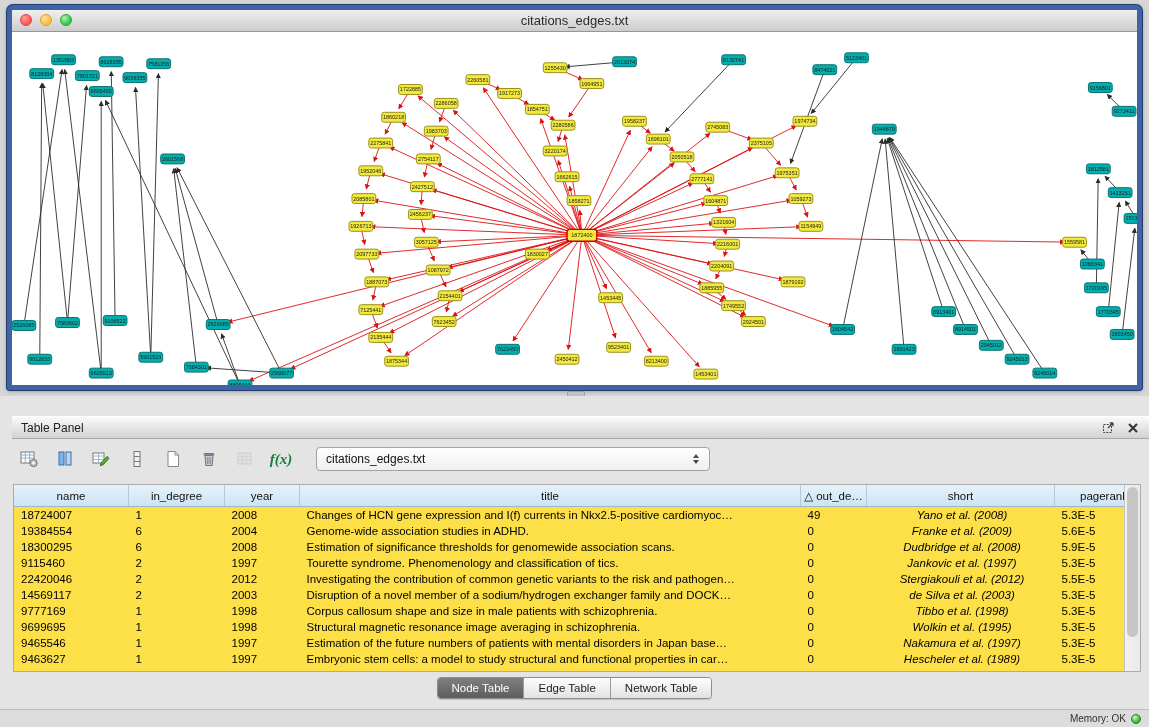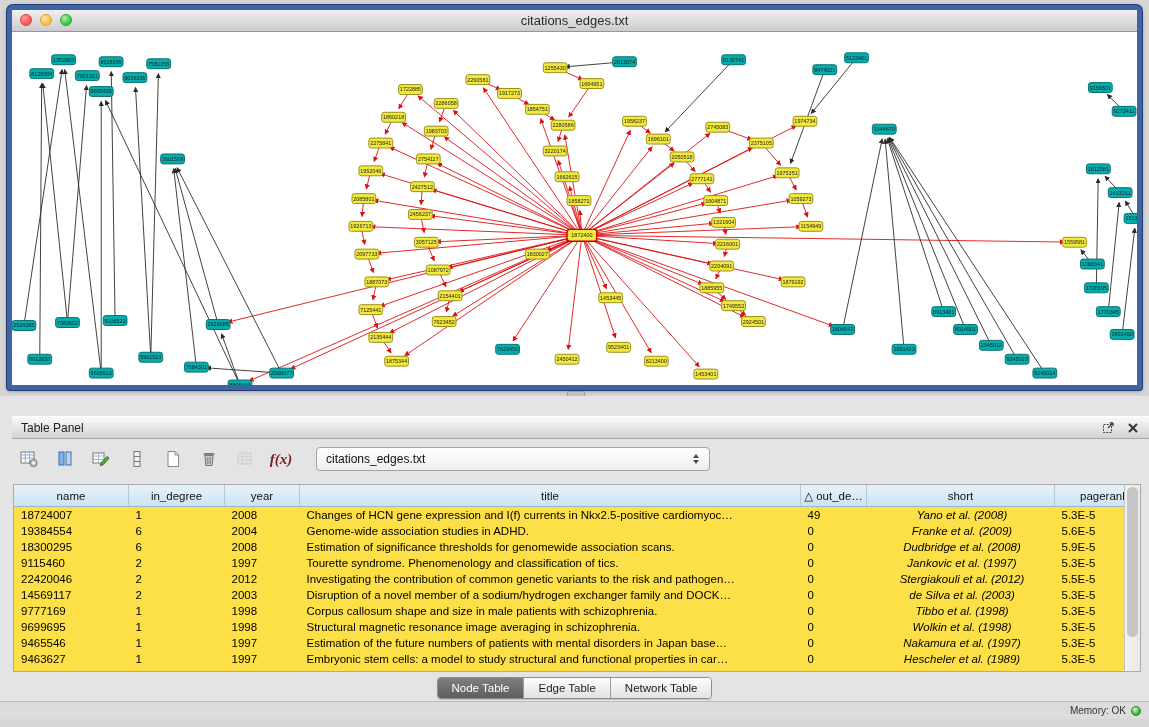--- a/index.html
+++ b/index.html
@@ -30,21 +30,21 @@
   .panel-titlebar{position:absolute;top:0;left:12px;right:0;height:23px;
     background:linear-gradient(#fafafa,#d2d2d2);border-top:1px solid #ffffff;border-bottom:1px solid #a8a8a8;box-sizing:border-box;margin-top:20px;}
   .panel-titlebar .ptext{font-size:12px;color:#222;line-height:22px;padding-left:9px;}
   .panel-actions{position:absolute;right:10px;top:4px;display:flex;gap:12px;align-items:center;}
   .panel-actions span{cursor:default;display:inline-flex;}
 
   .toolbar{position:absolute;top:48px;left:14px;right:14px;height:30px;display:flex;align-items:center;}
   .tbtn{width:30px;height:28px;margin-right:6px;background:transparent;border:none;padding:0;
     display:inline-flex;align-items:center;justify-content:center;}
   .tbtn.dis{opacity:.55;}
-  .fx{font-family:"Liberation Serif",serif;font-style:italic;font-weight:bold;font-size:15px;color:#7f1d1d;}
+  .fx{font-family:"Liberation Serif",serif;font-style:italic;font-weight:bold;font-size:15px;color:#15803d;}
   .combo{margin-left:14px;width:392px;height:22px;border:1px solid #a2a2a2;border-radius:4px;
     background:linear-gradient(#ffffff,#efefef);display:flex;align-items:center;box-shadow:0 1px 0 #fff inset;}
   .combo-text{flex:1;font-size:12px;color:#111;padding-left:9px;}
   .combo-arrows{width:18px;display:flex;flex-direction:column;align-items:center;gap:2px;padding-right:4px;}
   .combo-arrows .up{width:0;height:0;border-left:3.5px solid transparent;border-right:3.5px solid transparent;border-bottom:4.5px solid #4a4a4a;}
   .combo-arrows .dn{width:0;height:0;border-left:3.5px solid transparent;border-right:3.5px solid transparent;border-top:4.5px solid #4a4a4a;}
 
   .table-wrap{position:absolute;top:88px;left:13px;right:8px;height:188px;background:#fde047;
     border:1px solid #ababab;box-sizing:border-box;display:flex;}
   .grid{flex:1;overflow:hidden;}
@@ -58,21 +58,21 @@
   .vthumb{position:absolute;left:2px;right:2px;top:2px;height:150px;border-radius:6px;background:#c6c6c6;}
 
   .tabs-row{position:absolute;top:281px;left:0;right:0;display:flex;justify-content:center;}
   .tabs{display:inline-flex;border:1px solid #8d8d8d;border-radius:4px;overflow:hidden;box-shadow:0 1px 1px rgba(0,0,0,.15);}
   .seg{font-family:"Liberation Sans",sans-serif;font-size:11.5px;padding:0 14px;height:20px;border:none;
     background:linear-gradient(#fdfdfd,#e2e2e2);color:#222;border-left:1px solid #9b9b9b;}
   .seg:first-child{border-left:none;}
   .seg.sel{background:linear-gradient(#7f7f7f,#5d5d5d);color:#fff;text-align:center;}
 
   
-  .statusbar{position:absolute;left:0;right:0;bottom:8px;height:18px;background:#dcdcdc;border-top:1px solid #bdbdbd;
+  .statusbar{position:absolute;left:0;right:0;bottom:0;height:18px;background:#dcdcdc;border-top:1px solid #bdbdbd;
     display:flex;align-items:center;justify-content:flex-end;padding-right:8px;box-sizing:border-box;gap:5px;}
   .statusbar .mtext{font-size:10px;color:#333;}
   .led{width:10px;height:10px;border-radius:50%;border:1px solid #2c7a2c;box-sizing:border-box;
     background:radial-gradient(circle at 35% 30%,#cdf7c5,#3ac43a 60%,#1f8a1f);}
 </style>
 </head>
 <body>
 
 <div class="app">
 
@@ -764,21 +764,21 @@
                 <td class="c4">0</td>
                 <td class="c5">Tibbo et al. (1998)</td>
                 <td class="c6">5.3E-5</td>
               </tr>
               <tr>
                 <td class="c0">9699695</td>
                 <td class="c1">1</td>
                 <td class="c2">1998</td>
                 <td class="c3">Structural magnetic resonance image averaging in schizophrenia.</td>
                 <td class="c4">0</td>
-                <td class="c5">Wolkin et al. (1998)</td>
+                <td class="c5">Wolkin et al. (1995)</td>
                 <td class="c6">5.3E-5</td>
               </tr>
               <tr>
                 <td class="c0">9465546</td>
                 <td class="c1">1</td>
                 <td class="c2">1997</td>
                 <td class="c3">Estimation of the future numbers of patients with mental disorders in Japan base…</td>
                 <td class="c4">0</td>
                 <td class="c5">Nakamura et al. (1997)</td>
                 <td class="c6">5.3E-5</td>

